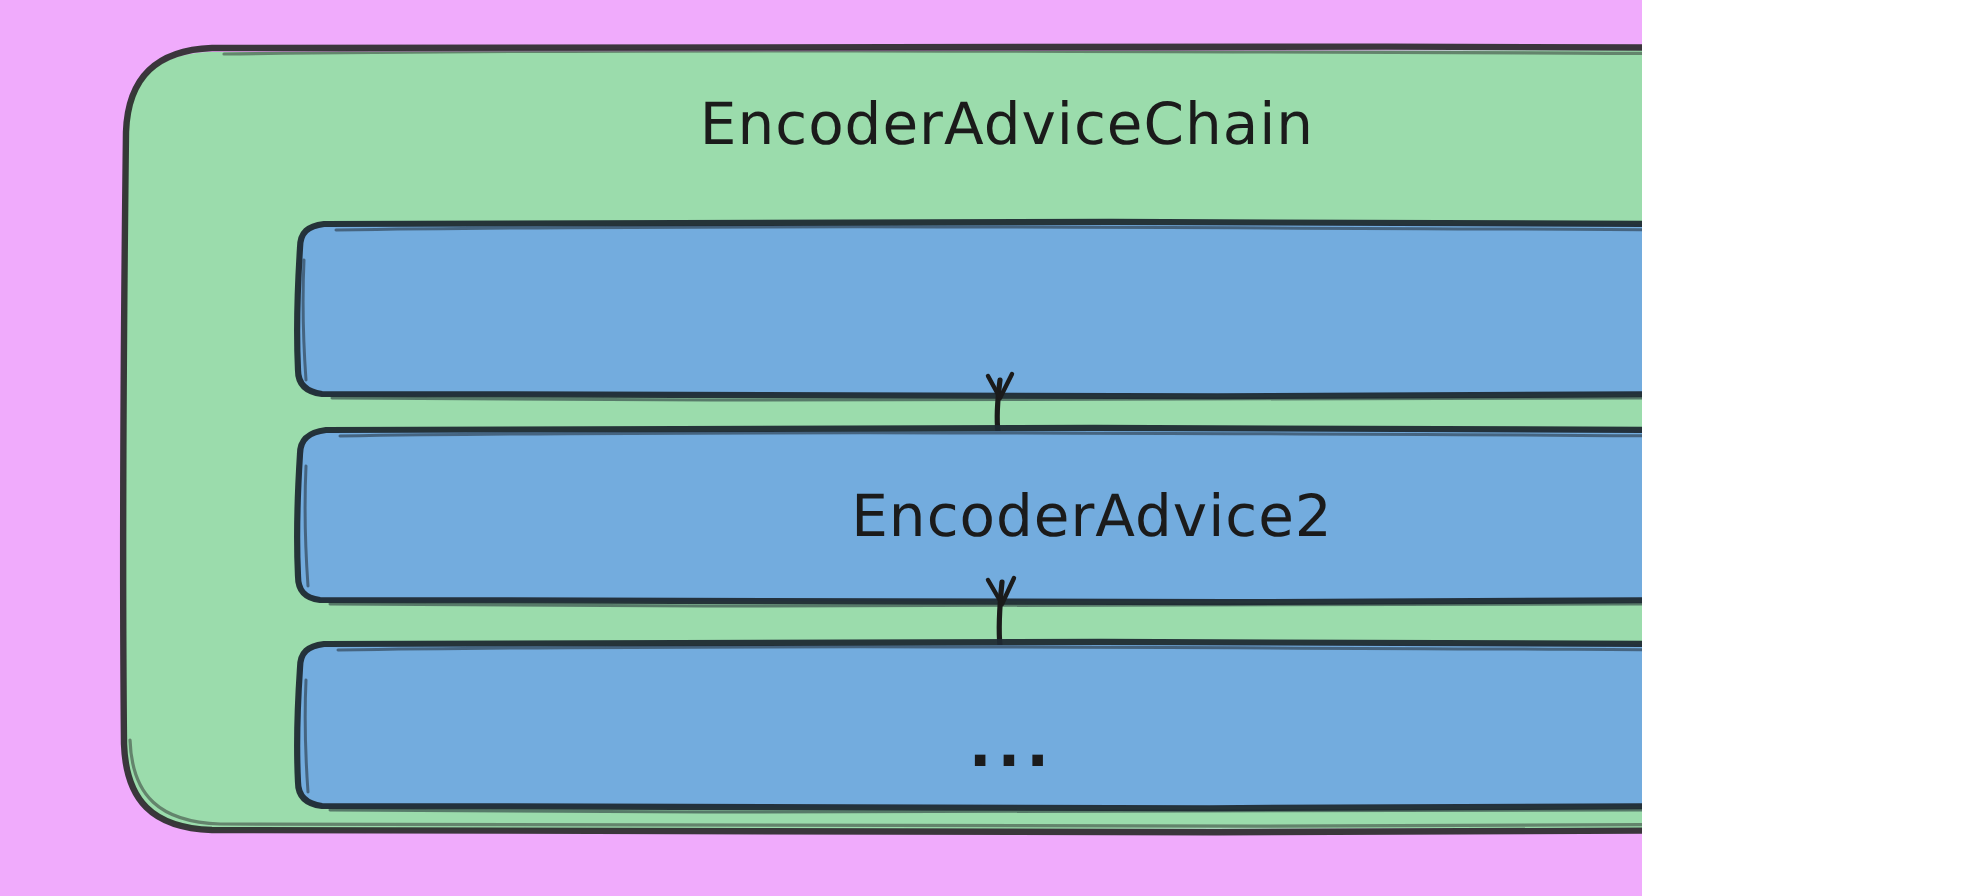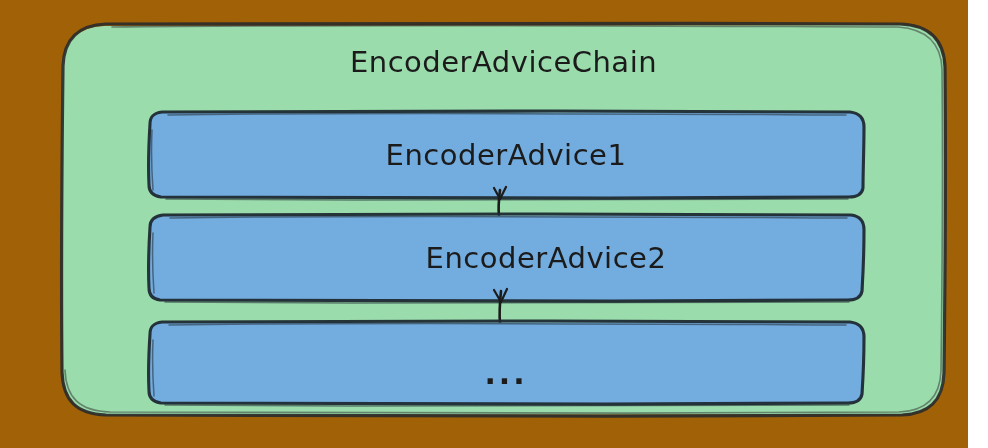--- a/index.html
+++ b/index.html
@@ -6,23 +6,23 @@
   html, body {
     margin: 0;
     padding: 0;
     background: #ffffff;
   }
   body {
     font-family: "DejaVu Sans", sans-serif;
   }
   #diagram-root {
     position: relative;
-    width: 968px;
+    width: 821px;
     height: 448px;
-    background: #a16207;
+    background: #f0abfc;
     overflow: hidden;
   }
   #sketch-canvas {
     position: absolute;
     top: 0;
     left: 0;
     width: 988px;
     height: 448px;
   }
   .node-label {
@@ -111,19 +111,18 @@
                C 864,357 863,379 862,394 C 861,400 856,403 848,403
                C 620,405 350,404 161,403 C 153,402 149,398 149,391
                C 148,371 149,349 150,334 C 150,326 154,323 162,322 Z" fill="none" stroke="#1f2a33" stroke-width="3.1" stroke-linecap="round" stroke-linejoin="round" opacity="0.95"></path>
       <path d="M 169,325 C 362,322 652,324 846,325 M 153,340 C 152,362 153,382 154,396
                M 165,405 C 400,407 660,406 849,405" fill="none" stroke="#1f2a33" stroke-width="1.5" stroke-linecap="round" opacity="0.55"></path>
     </g>
   </svg>
 
   <div class="node-label" id="chain-title">EncoderAdviceChain</div>
 
-  <div class="node-label advice-label" id="advice-1-label">EncoderAdvice1</div>
 
   <div class="node-label advice-label" id="advice-2-label">EncoderAdvice2</div>
 
   <div class="node-label advice-label" id="advice-3-label">...</div>
 
 </div>
 
 </body></html>

